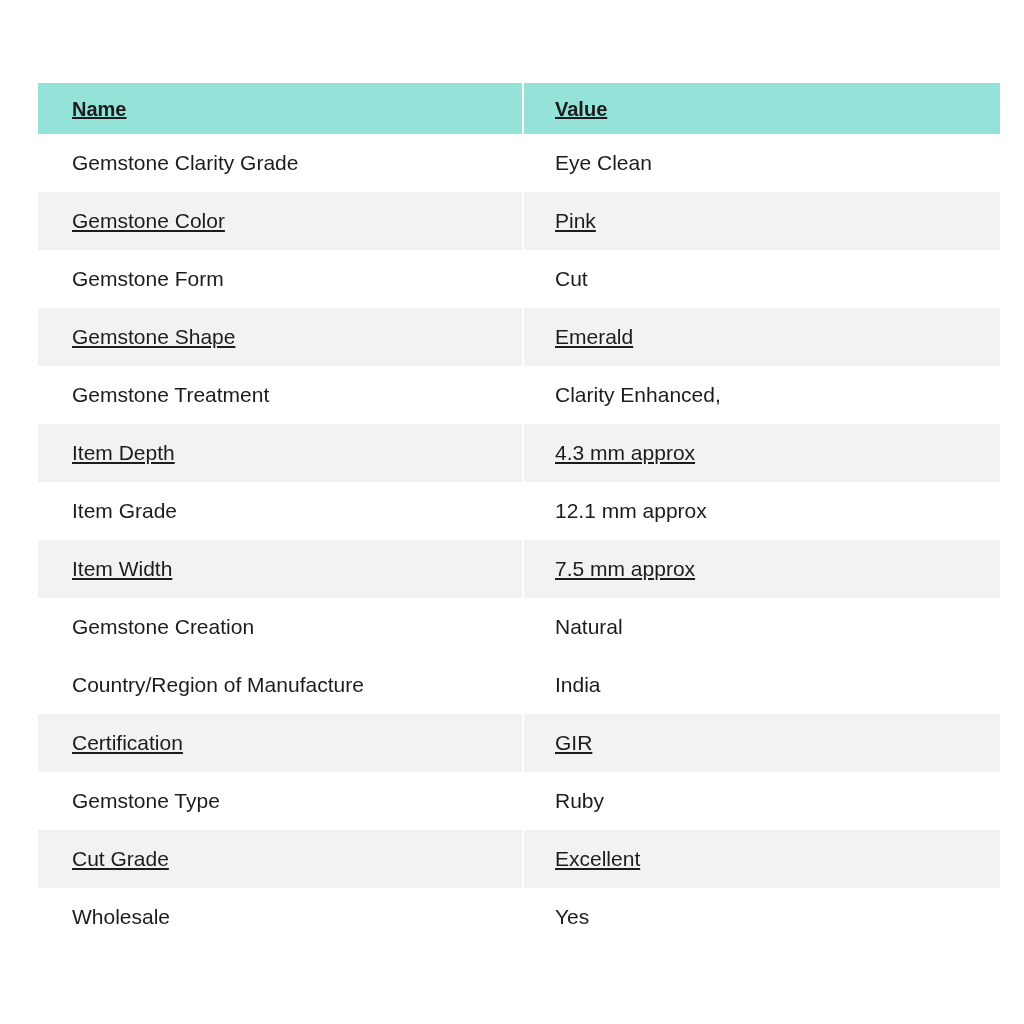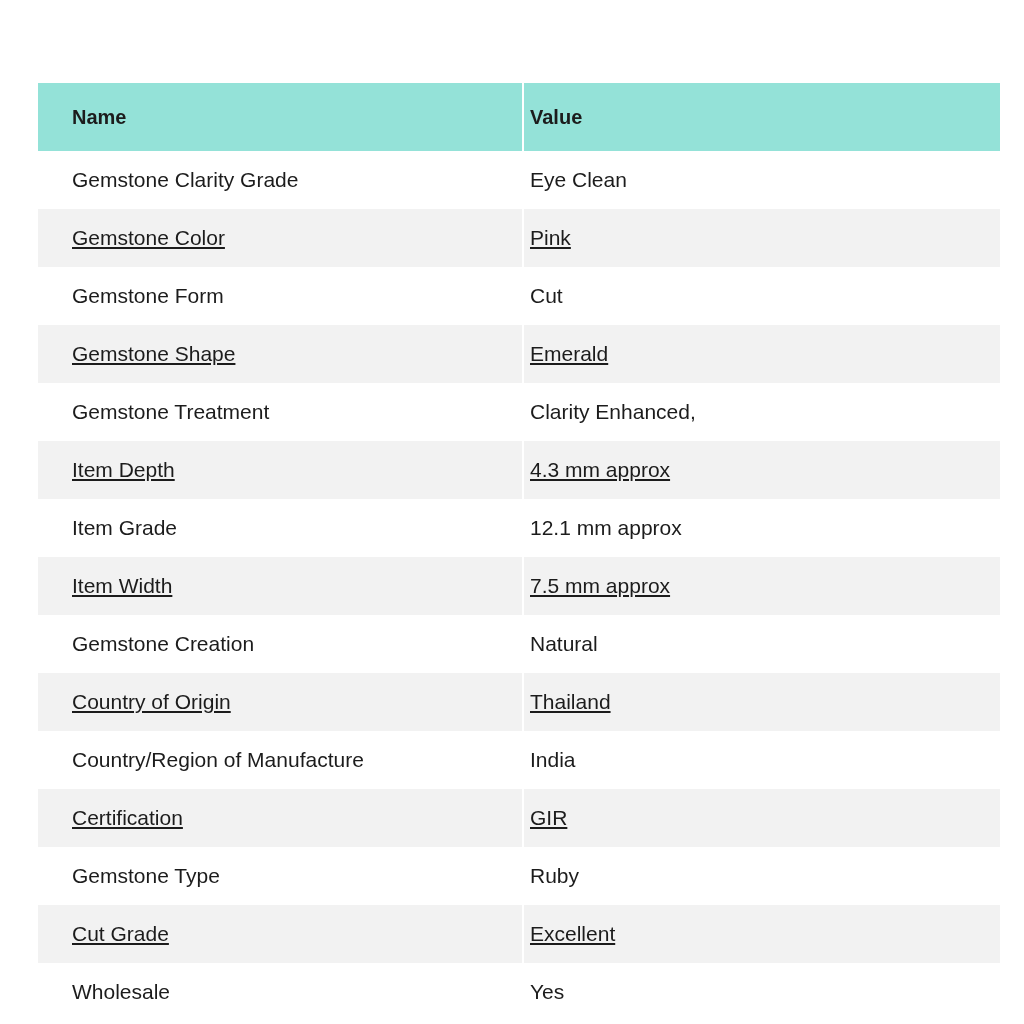--- a/index.html
+++ b/index.html
@@ -27,42 +27,43 @@
     width: 100%;
     height: 58px;
     align-items: center;
     background: var(--row-bg, #ffffff);
   }
   .row.alt {
     background: var(--row-alt-bg, #f2f2f2);
     text-decoration: underline;
   }
   .row.header {
-    height: 68px;
+    height: 51px;
     background: var(--header-bg, #94e2d8);
     font-weight: 600;
+    text-decoration: underline;
   }
   .cell {
     box-sizing: border-box;
     font-size: 21px;
     line-height: 1.2;
     white-space: nowrap;
     overflow: hidden;
   }
   .cell.name {
     width: 486px;
     padding-left: 34px;
     border-right: 2px solid #ffffff;
     height: 100%;
     display: flex;
     align-items: center;
   }
   .cell.value {
     flex: 1;
-    padding-left: 6px;
+    padding-left: 31px;
     height: 100%;
     display: flex;
     align-items: center;
   }
   .row.header .cell {
     font-size: 20px;
   }
 </style>
 </head>
 <body>
@@ -104,24 +105,20 @@
       <div class="cell value">12.1 mm approx</div>
     </div>
     <div class="row alt">
       <div class="cell name">Item Width</div>
       <div class="cell value">7.5 mm approx</div>
     </div>
     <div class="row">
       <div class="cell name">Gemstone Creation</div>
       <div class="cell value">Natural</div>
     </div>
-    <div class="row alt">
-      <div class="cell name">Country of Origin</div>
-      <div class="cell value">Thailand</div>
-    </div>
     <div class="row">
       <div class="cell name">Country/Region of Manufacture</div>
       <div class="cell value">India</div>
     </div>
     <div class="row alt">
       <div class="cell name">Certification</div>
       <div class="cell value">GIR</div>
     </div>
     <div class="row">
       <div class="cell name">Gemstone Type</div>

